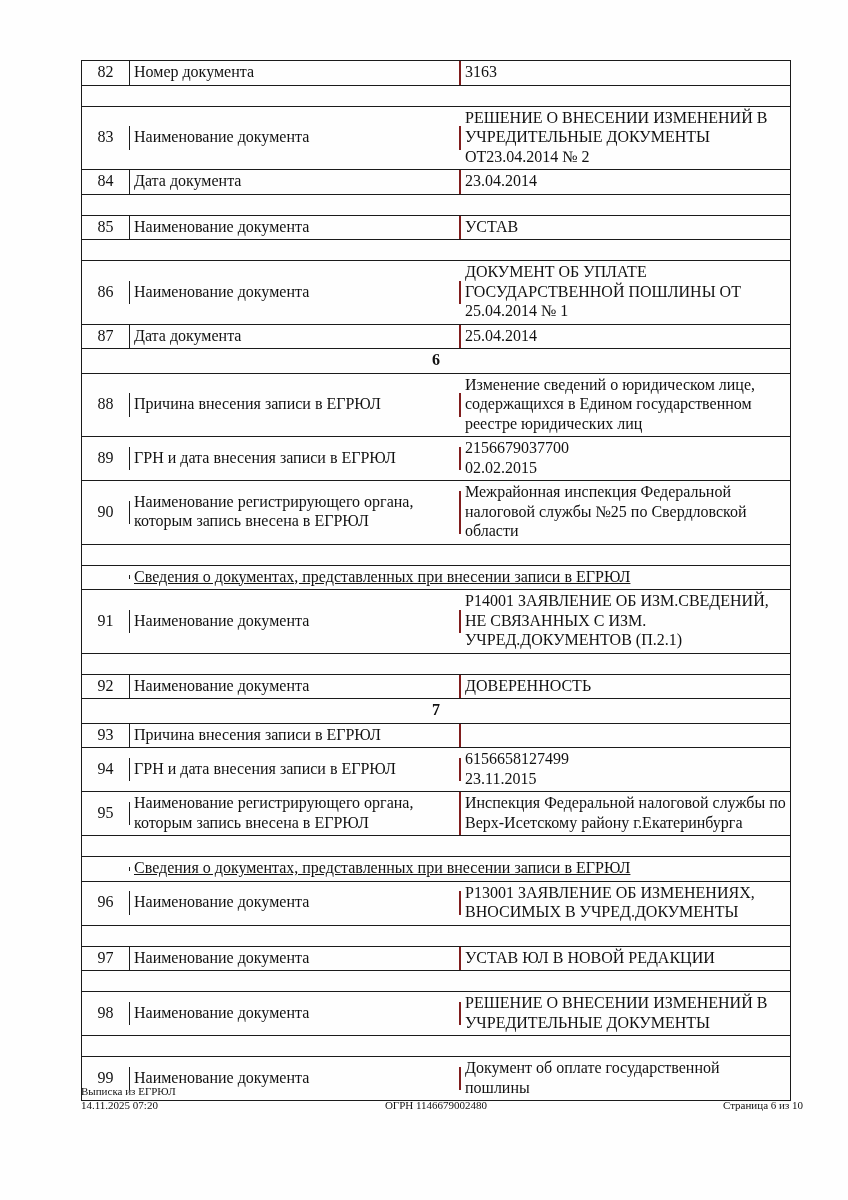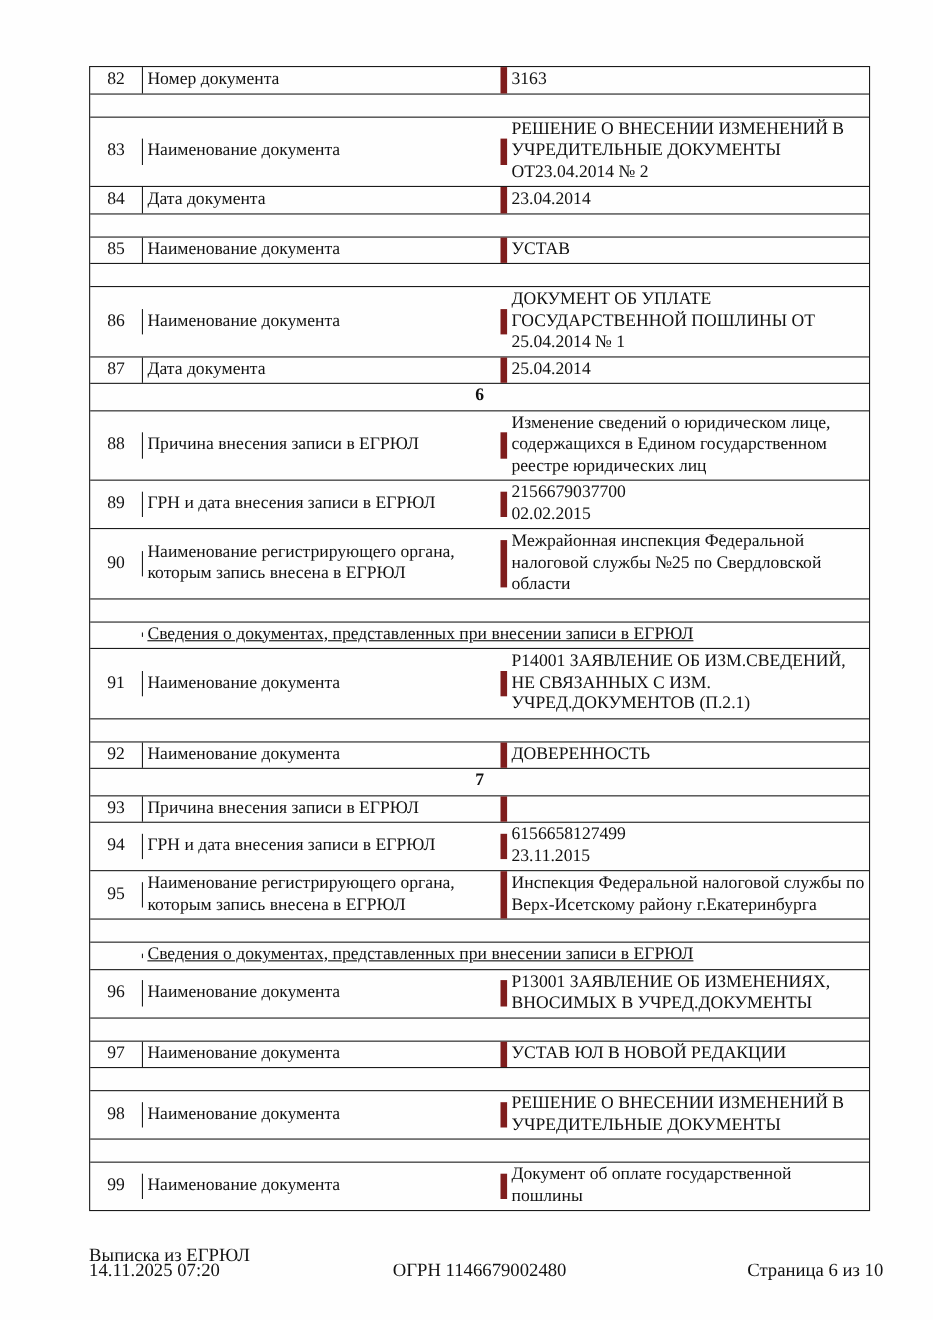--- a/index.html
+++ b/index.html
@@ -46,39 +46,39 @@
   }
   .cell.num {
     flex: 0 0 48px;
     border-right: 1px solid #1b1b1b;
     text-align: center;
     padding-left: 1px;
     padding-right: 1px;
   }
   .cell.label {
     flex: 0 0 331px;
-    border-right: 6px solid #7f1d1d;
+    border-right: 2px solid #7f1d1d;
   }
   .cell.value { flex: 1 1 auto; }
   .trow.spacer { height: 21px; }
   .trow.spacer .cell { flex: 1 1 auto; }
   .trow.section .cell {
     flex: 1 1 auto;
     text-align: center;
     font-weight: bold;
   }
   .cell.mergedcell { flex: 1 1 auto; text-decoration: underline; }
   
   .footer {
     position: absolute;
     left: 81px;
-    top: 1134px;
+    top: 1084px;
     width: 722px;
     height: 30px;
-    font-size: 17px;
+    font-size: 11px;
     line-height: 14px;
   }
   .footer-left {
     position: absolute;
     left: 0;
     top: 0;
   }
   .footer-center {
     position: absolute;
     left: 355px;

